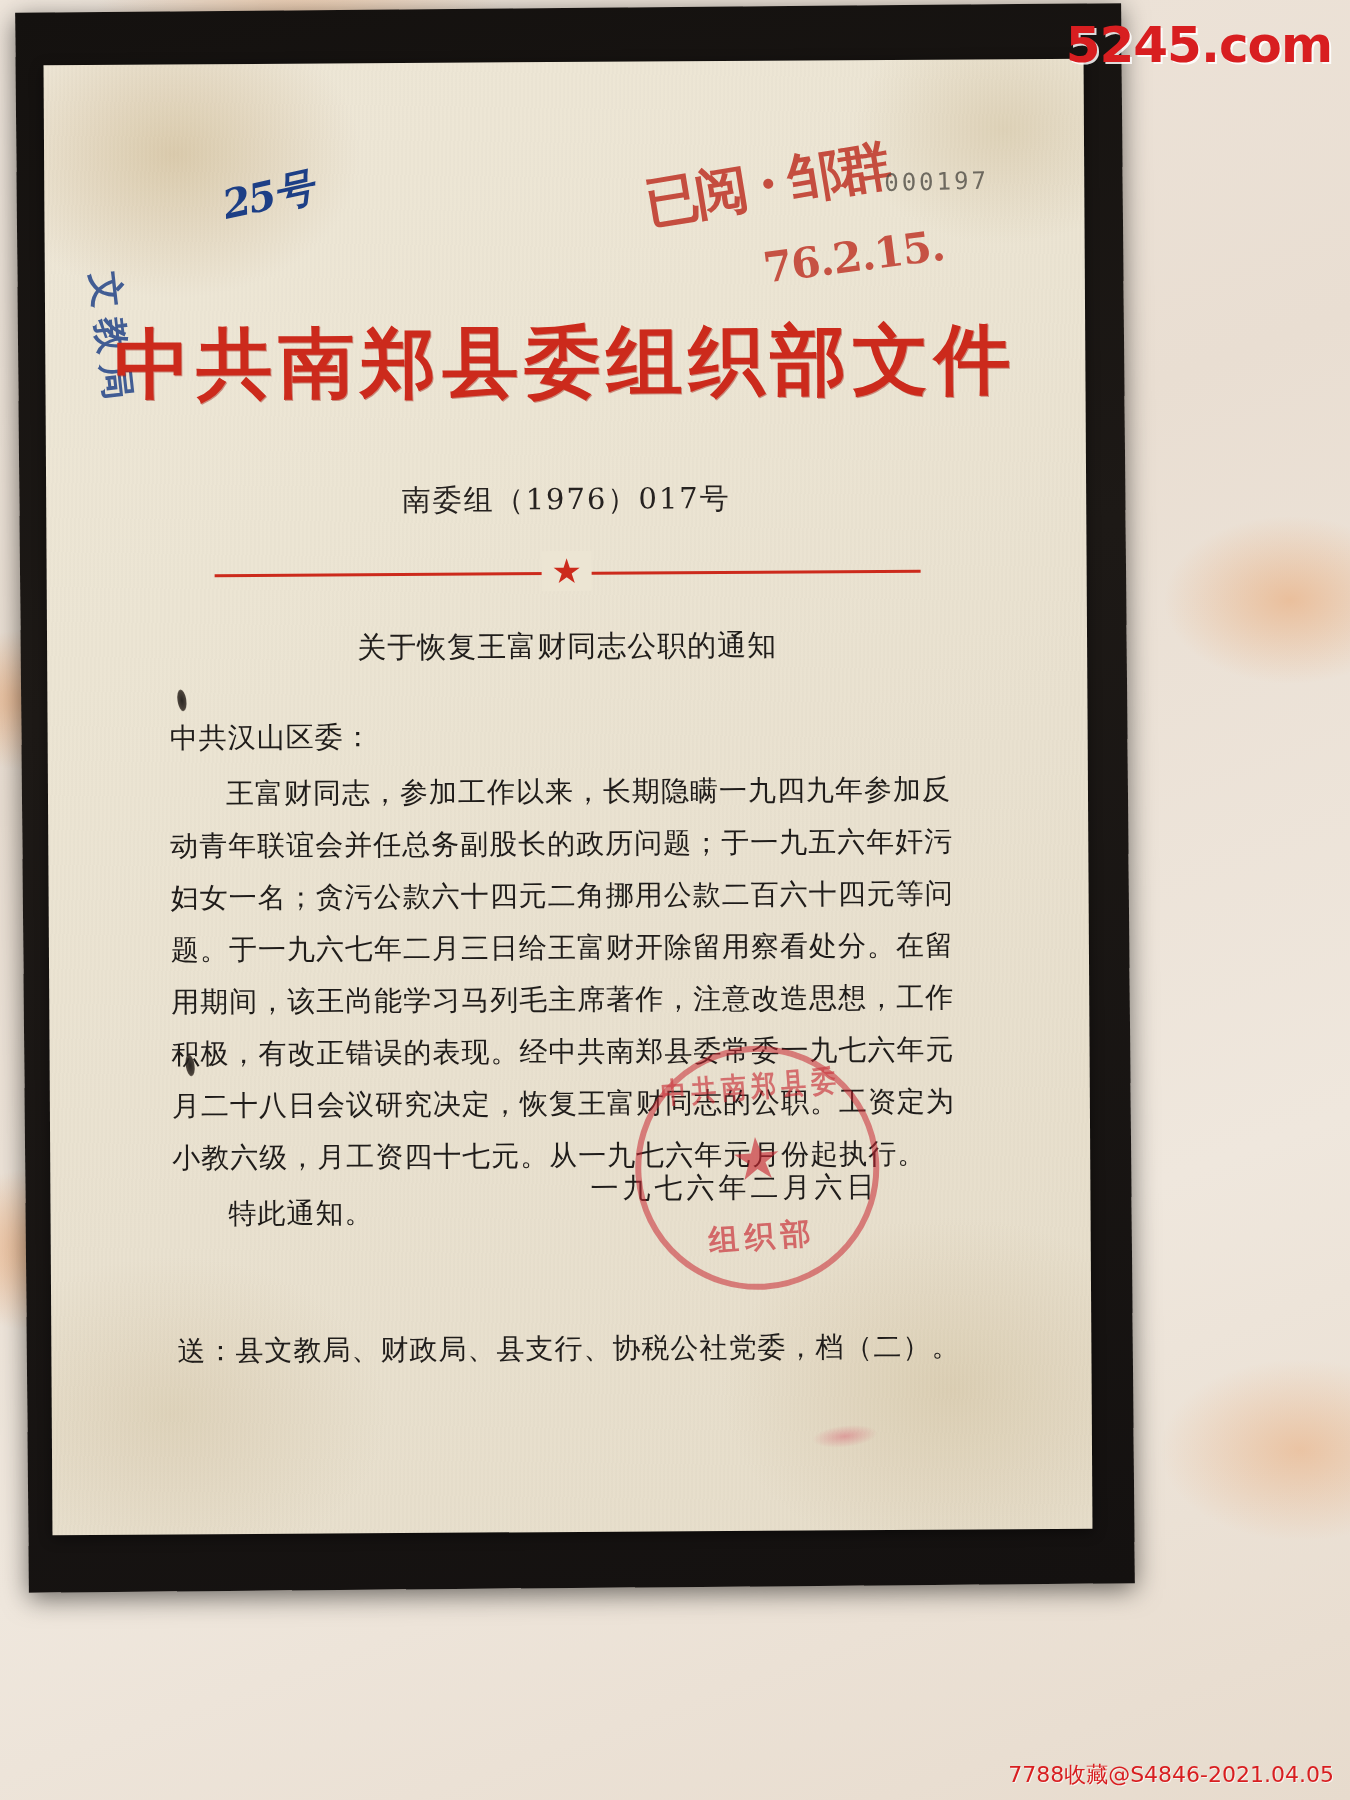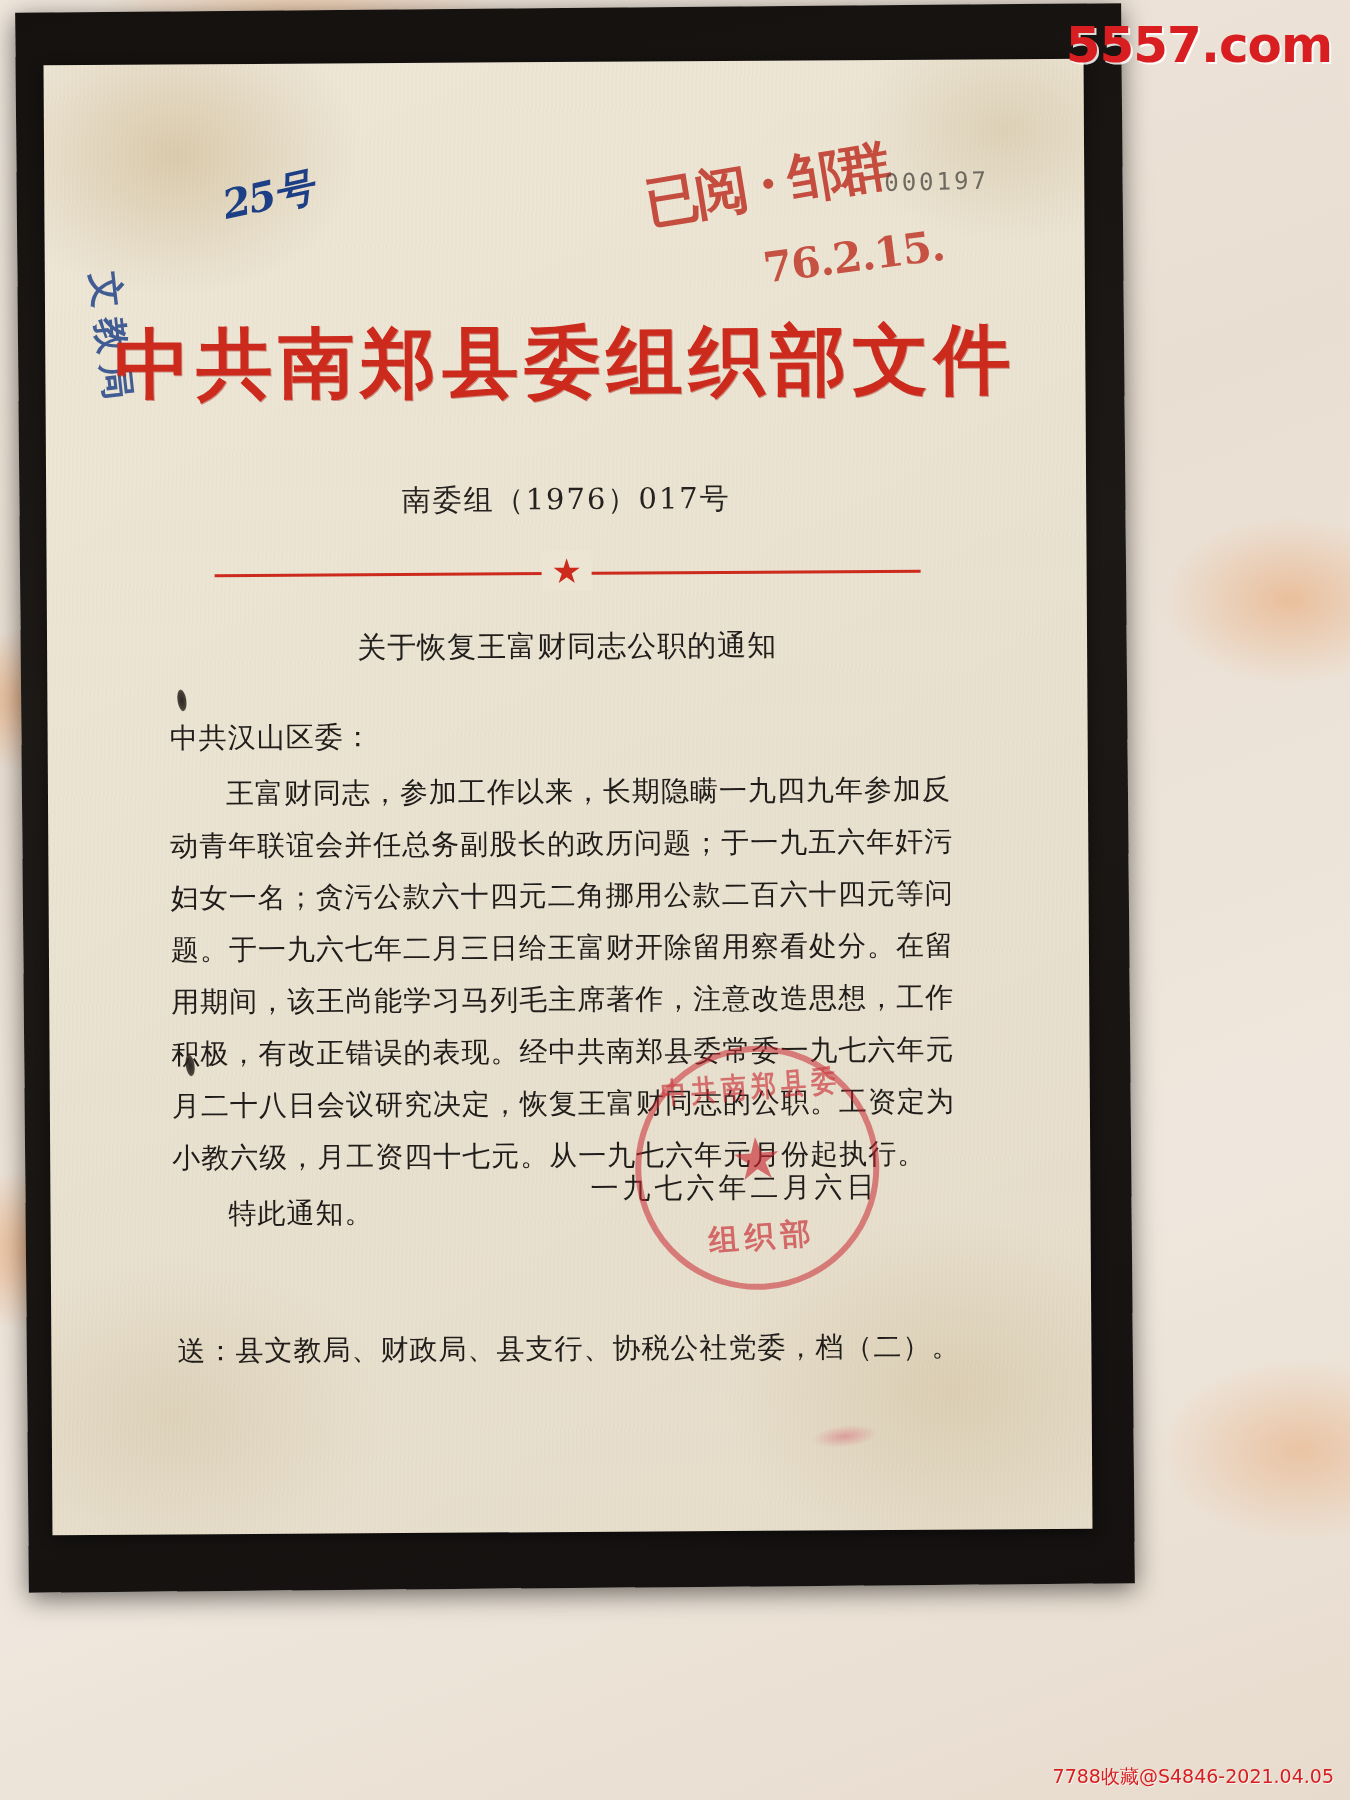--- a/index.html
+++ b/index.html
@@ -281,21 +281,21 @@
     font-size: 50px;
     font-weight: 700;
     letter-spacing: -1px;
     color: #d81e20;
     text-shadow: 2px 2px 0 rgba(255,255,255,0.85);
   }
   .footer-credit {
     position: absolute;
     right: 16px;
     bottom: 10px;
-    font-size: 19px;
+    font-size: 22px;
     color: #d81e20;
     font-family: "DejaVu Sans", sans-serif;
     text-shadow: 1px 1px 0 rgba(255,255,255,0.7);
   }
 </style>
 </head>
 <body>
 
 <div class="photo">
 
@@ -333,15 +333,15 @@
     <div class="seal">
       <div class="arc-top">中共南郑县委</div>
       <div class="inner-star">★</div>
       <div class="arc-bottom">组织部</div>
     </div>
 
     <div class="cc-line">送：县文教局、财政局、县支行、协税公社党委，档（二）。</div>
     <div class="pink-smudge"></div>
   </div>
 
-  <div class="watermark">5557.com</div>
+  <div class="watermark">5245.com</div>
   <div class="footer-credit">7788收藏@S4846-2021.04.05</div>
 </div>
 
 </body></html>

